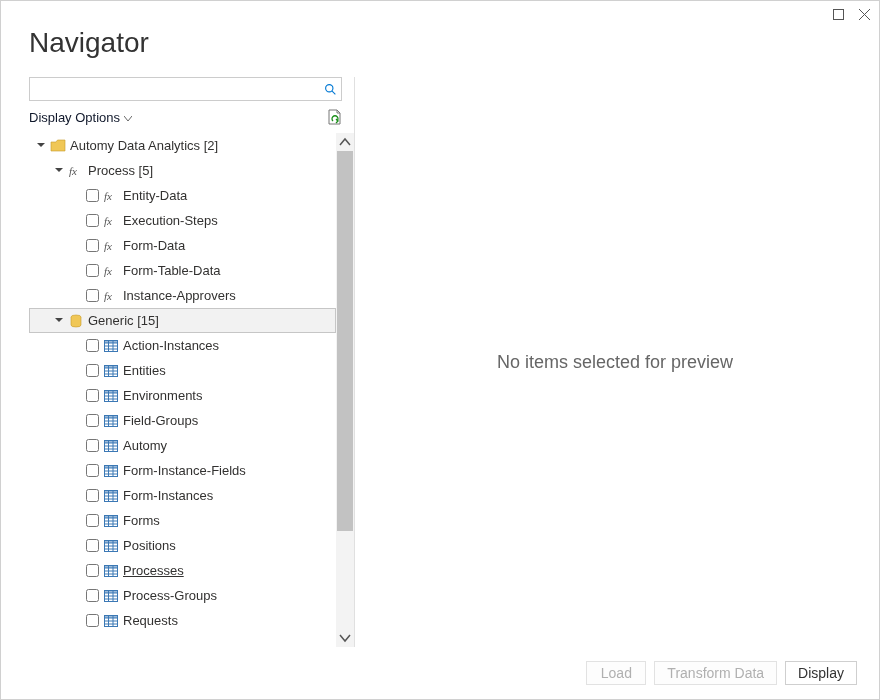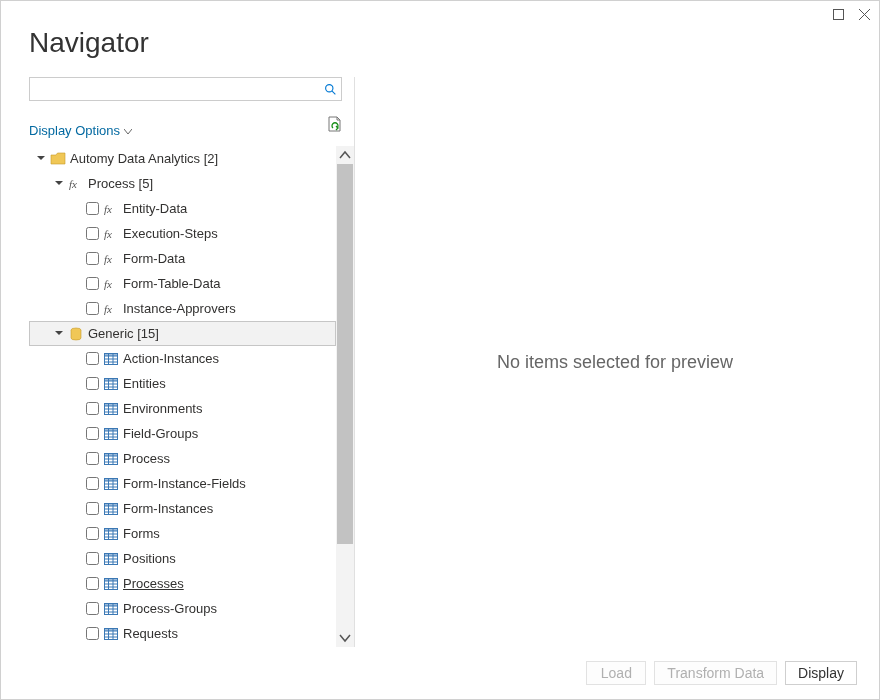--- a/index.html
+++ b/index.html
@@ -62,25 +62,24 @@
       justify-content: center;
       color: #0078d4;
     }
     .options-row {
       display: flex;
       align-items: center;
       justify-content: space-between;
       margin: 8px 12px 8px 0;
     }
     .options-row .display-options {
-      color: #0369a1;
+      color: #0f172a;
       display: flex;
       align-items: center;
       gap: 4px;
-      margin-top: 14px;
     }
     .tree-wrap {
       flex: 1;
       position: relative;
       overflow: hidden;
       margin-right: 0;
     }
     .tree {
       position: absolute;
       inset: 0 18px 0 0;
@@ -390,21 +389,21 @@
   <svg width="14" height="12" viewBox="0 0 14 12">
                 <rect x="0.5" y="0.5" width="13" height="11" fill="none" stroke="#3b78b5" stroke-width="1"></rect>
                 <line x1="0.5" y1="3" x2="13.5" y2="3" stroke="#3b78b5"></line>
                 <line x1="0.5" y1="6" x2="13.5" y2="6" stroke="#3b78b5"></line>
                 <line x1="0.5" y1="9" x2="13.5" y2="9" stroke="#3b78b5"></line>
                 <line x1="4.5" y1="0.5" x2="4.5" y2="11.5" stroke="#3b78b5"></line>
                 <line x1="9" y1="0.5" x2="9" y2="11.5" stroke="#3b78b5"></line>
                 <rect x="0.5" y="0.5" width="13" height="2.5" fill="#3b78b5" opacity="0.5"></rect>
               </svg>
 </span>
-            <span class="label">Process</span>
+            <span class="label">Automy</span>
           </div>
           <div class="tree-row" style="padding-left: 42px;">
             <span class="disclosure"></span>
             <input type="checkbox" style="">
             <span class="icon">
   <svg width="14" height="12" viewBox="0 0 14 12">
                 <rect x="0.5" y="0.5" width="13" height="11" fill="none" stroke="#3b78b5" stroke-width="1"></rect>
                 <line x1="0.5" y1="3" x2="13.5" y2="3" stroke="#3b78b5"></line>
                 <line x1="0.5" y1="6" x2="13.5" y2="6" stroke="#3b78b5"></line>
                 <line x1="0.5" y1="9" x2="13.5" y2="9" stroke="#3b78b5"></line>

